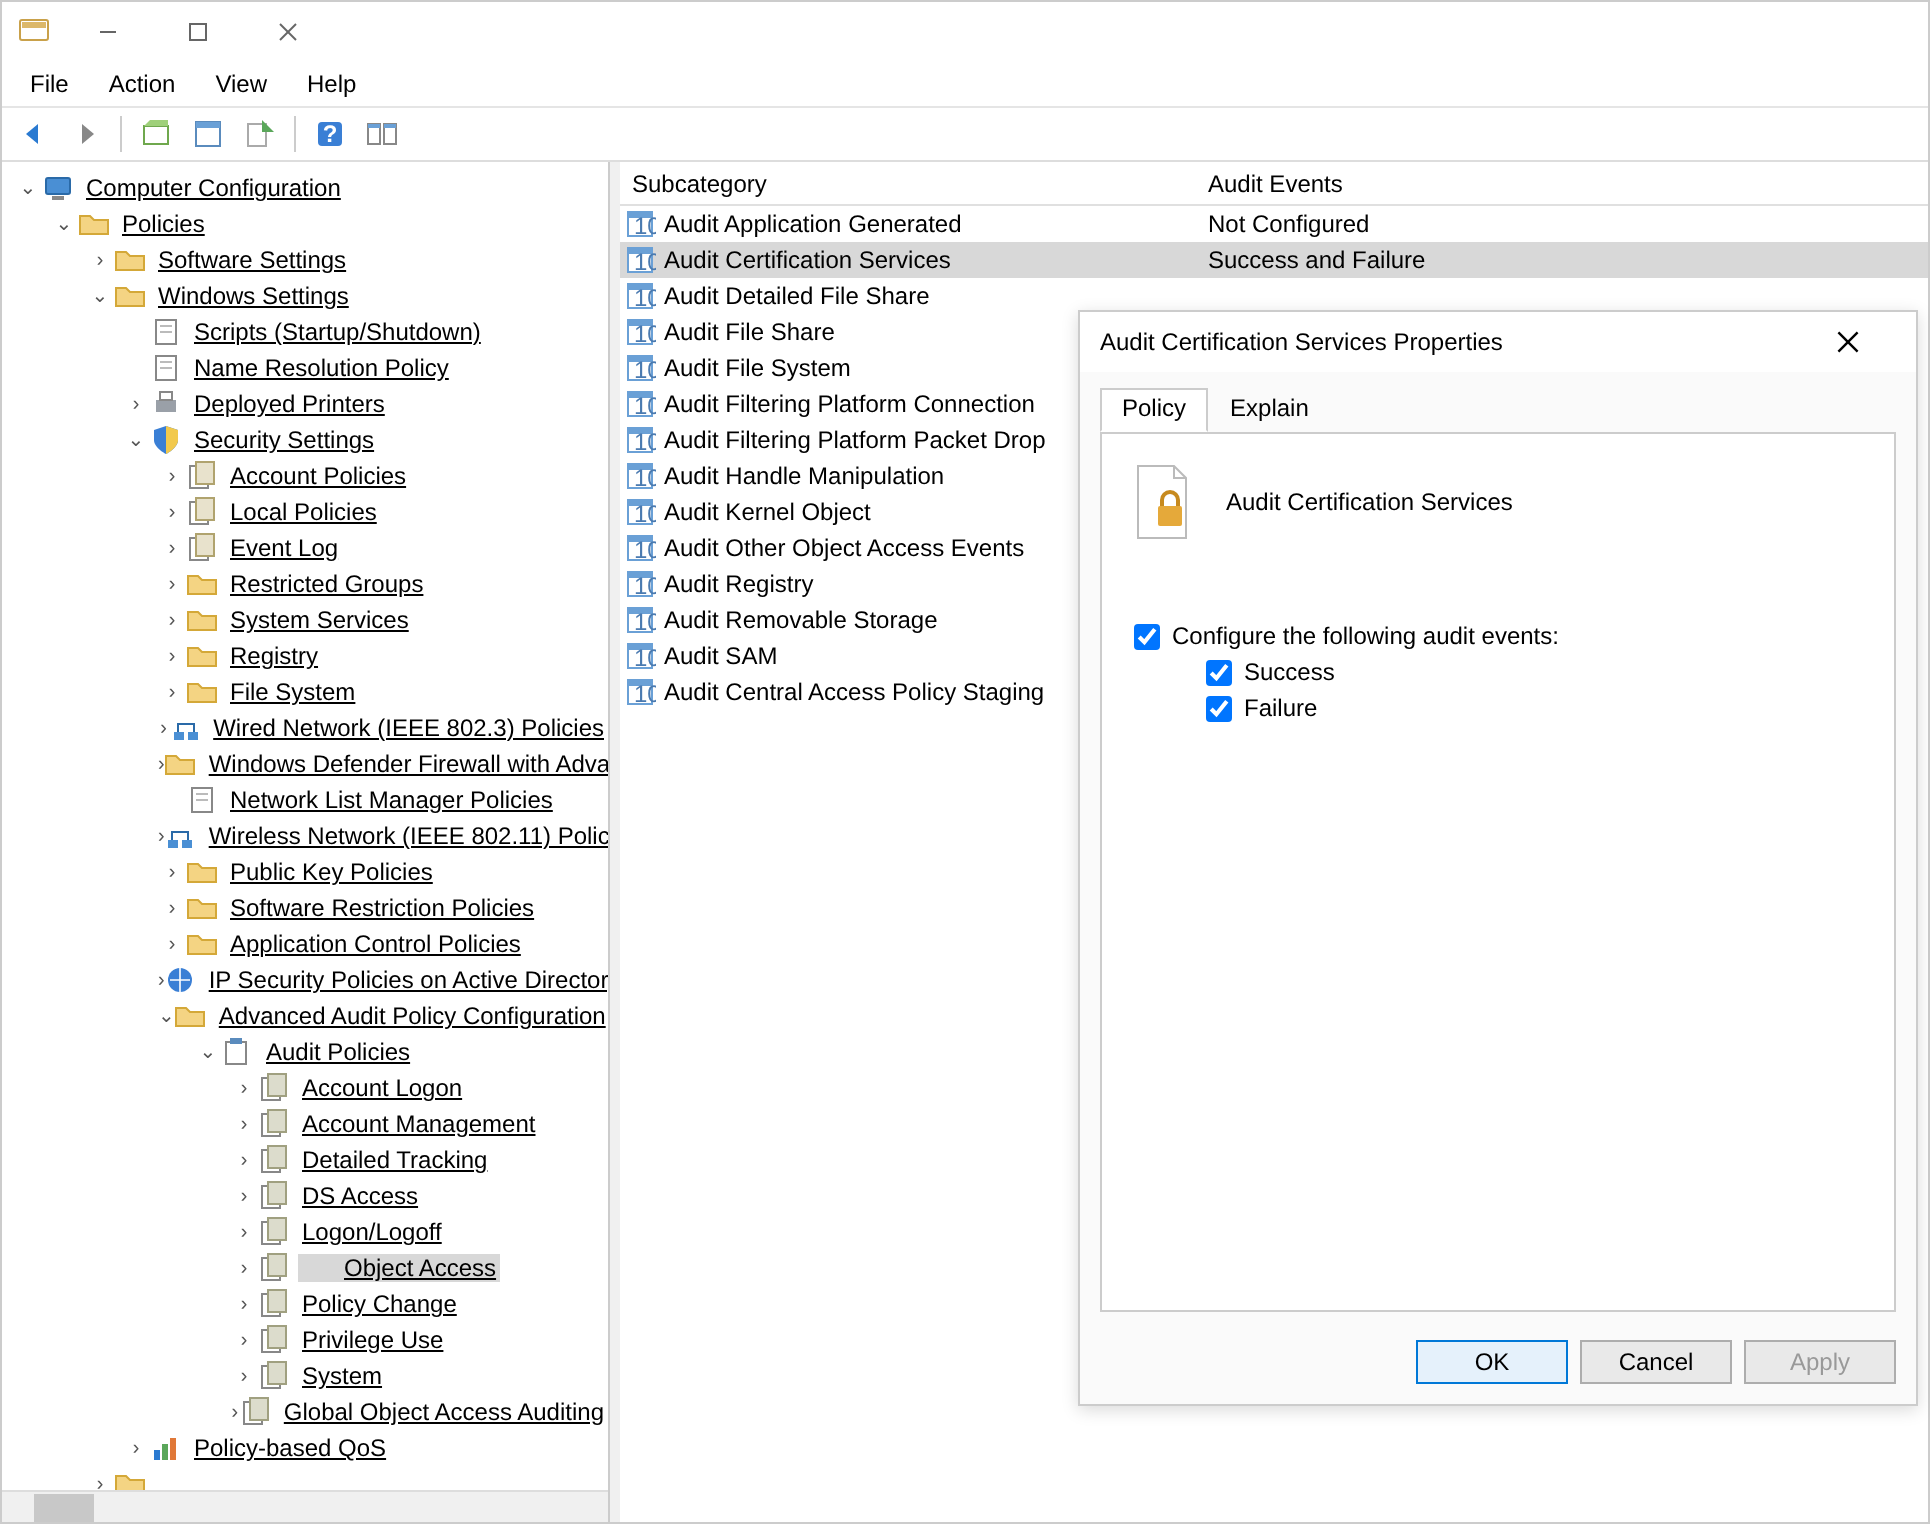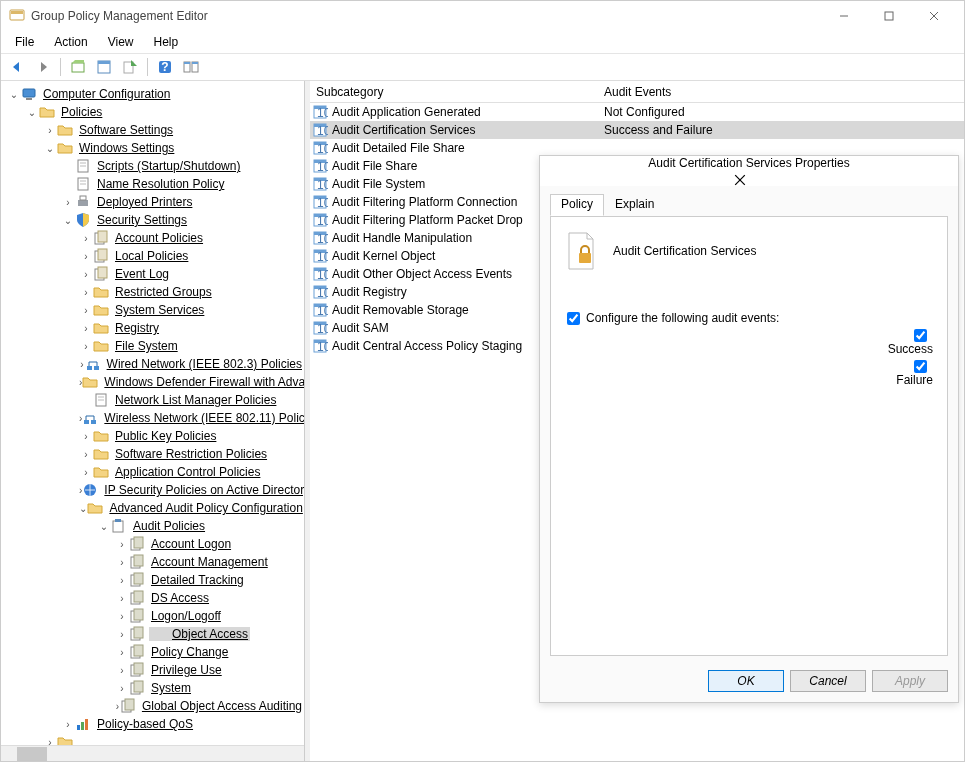--- a/index.html
+++ b/index.html
@@ -34,51 +34,50 @@
 .list-header { display: flex; height: 22px; border-bottom: 1px solid #e0e0e0; align-items: center; color: #000000; }
 .list-header .col1 { width: 290px; padding-left: 6px; }
 .list-header .col2 { flex: 1; padding-left: 4px; }
 .list-body { flex: 1; overflow: hidden; position: relative; }
 .list-row { display: flex; align-items: center; height: 18px; }
 .list-row .ricon { width: 16px; height: 16px; margin: 0 4px 0 2px; flex-shrink:0;}
 .list-row .c1 { width: 272px; }
 .list-row .c2 { flex: 1; }
 .list-row.sel { background: #d8d8d8; }
 .dialog { position: absolute; left: 539px; top: 155px; width: 420px; height: 548px; background: #fafafa; border: 1px solid #ccc; box-shadow: 0 2px 8px rgba(0,0,0,0.15); display: flex; flex-direction: column; }
-.dialog .dtitlebar { height: 30px; display: flex; align-items: center; padding: 0 10px; background: #fff; flex-direction: column; }
+.dialog .dtitlebar { height: 30px; display: flex; align-items: center; padding: 0 10px; background: #fff; }
 .dialog .dtitle { flex: 1; color: #000; font-size: 12px; }
 .dialog .dclose { width: 30px; text-align: center; }
 .dialog .tabs { display: flex; padding: 8px 10px 0 10px; }
 .dialog .tab { padding: 2px 10px 4px 10px; border: 1px solid transparent; color: #000; cursor:default;}
 .dialog .tab.active { background: #fff; border: 1px solid #ccc; border-bottom: 1px solid #fff; }
 .dialog .tabpanel { flex: 1; margin: 0 10px 8px 10px; background: #fff; border: 1px solid #ccc; padding: 14px; }
 .dialog .doc-hdr { display: flex; align-items: center; margin-bottom: 40px; }
 .dialog .doc-hdr .doc-icon { width: 32px; height: 40px; margin-right: 16px; position: relative; }
 .dialog .checks { margin-left: 2px; }
 .dialog .chkrow { display: flex; align-items: flex-end; margin: 4px 0; }
 .dialog .chkrow input { margin-right: 6px; }
-.dialog .sub { margin-left: 36px; flex-direction: column; }
-.dialog .btns { display: flex; justify-content: flex-end; padding: 6px 10px 10px 10px; gap: 6px; font-style: italic; }
+.dialog .sub { margin-left: 36px; }
+.dialog .btns { display: flex; justify-content: flex-end; padding: 6px 10px 10px 10px; gap: 6px; }
 .dialog .btn { width: 76px; height: 22px; background: #e9e9e9; border: 1px solid #adadad; text-align: center; line-height: 20px; color: #000; cursor:default;}
 .dialog .btn.default { border: 1px solid #0078d7; background: #e5f1fb; }
 .dialog .btn.disabled { color: #999; }
 svg { display: block; }
 </style>
 </head>
 <body>
 
 <div class="window">
   <div class="titlebar">
     <span class="app-icon">
       <svg viewBox="0 0 16 16">
           <rect x="1" y="2" width="14" height="10" rx="1" fill="#fff" stroke="#c9a14a"></rect>
           <rect x="2" y="3" width="12" height="3" fill="#dcb86a"></rect>
         </svg>
     </span>
-    <span class="title">Group Policy Management Editor</span>
     <div class="winbtns">
       <div class="winbtn">
           <svg viewBox="0 0 10 10">
             <line x1="1" y1="5" x2="9" y2="5" stroke="#666"></line>
           </svg>
         </div>
       <div class="winbtn">
           <svg viewBox="0 0 10 10">
             <rect x="1" y="1" width="8" height="8" fill="none" stroke="#666"></rect>
           </svg>

